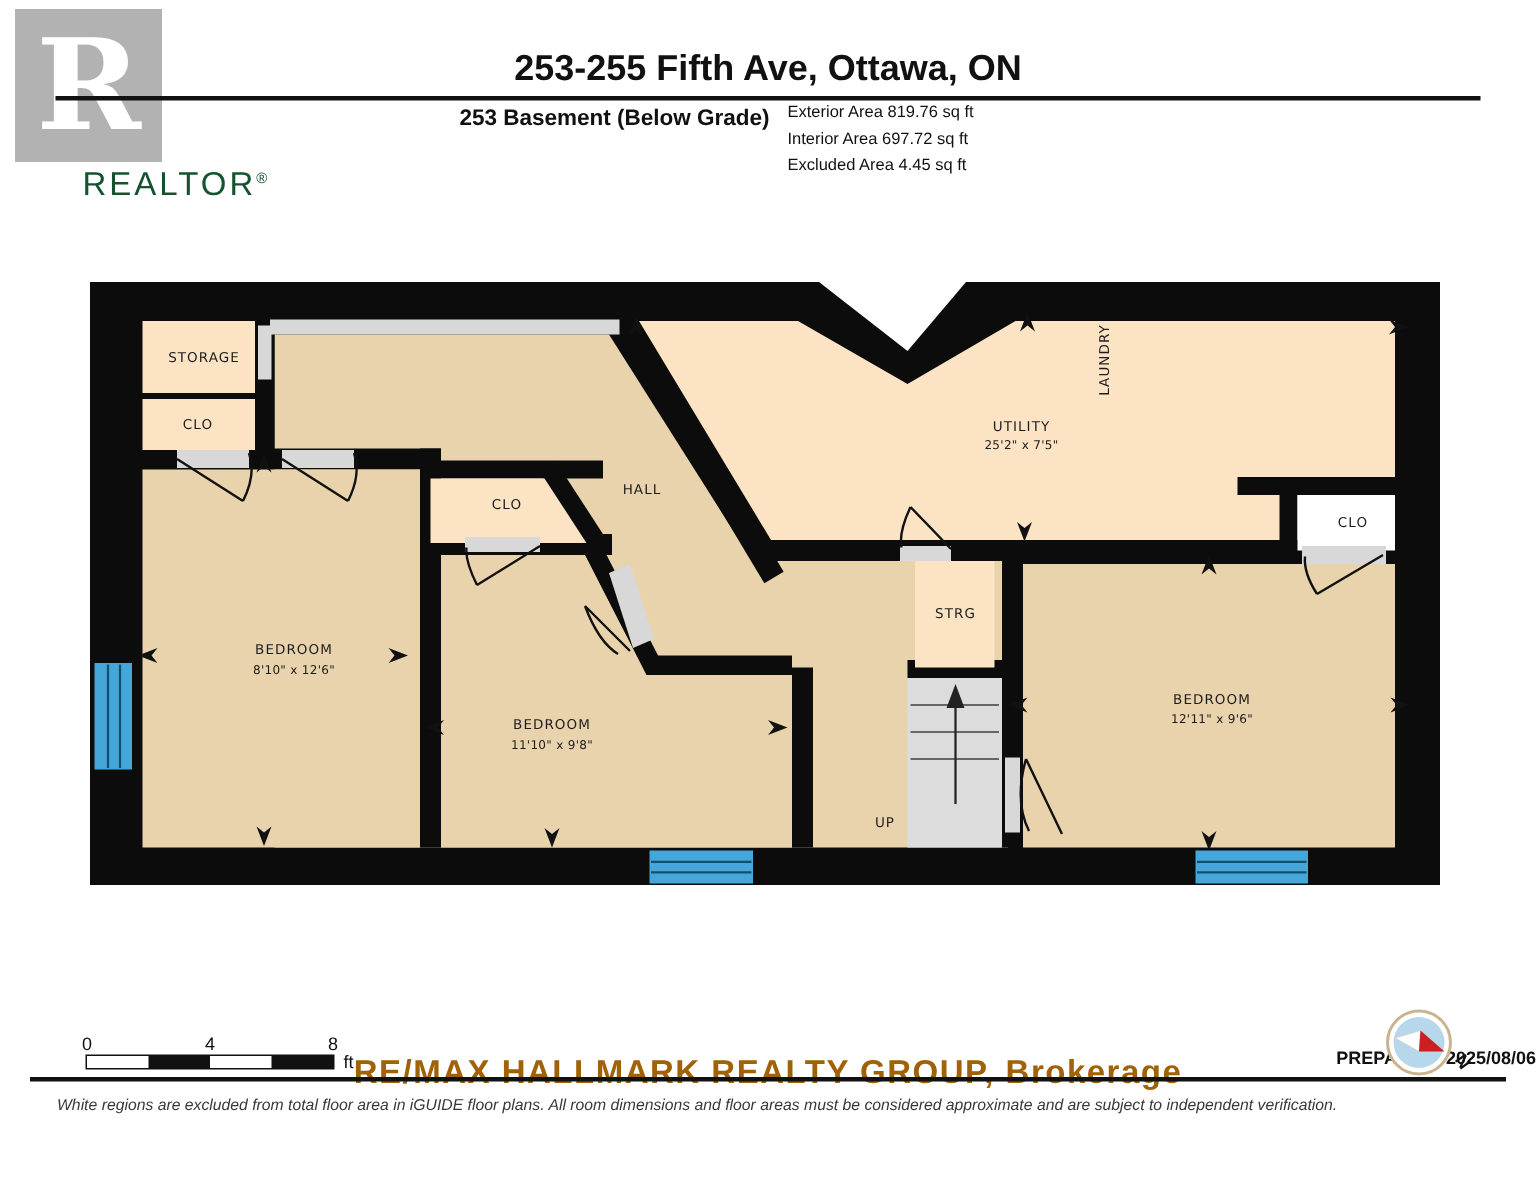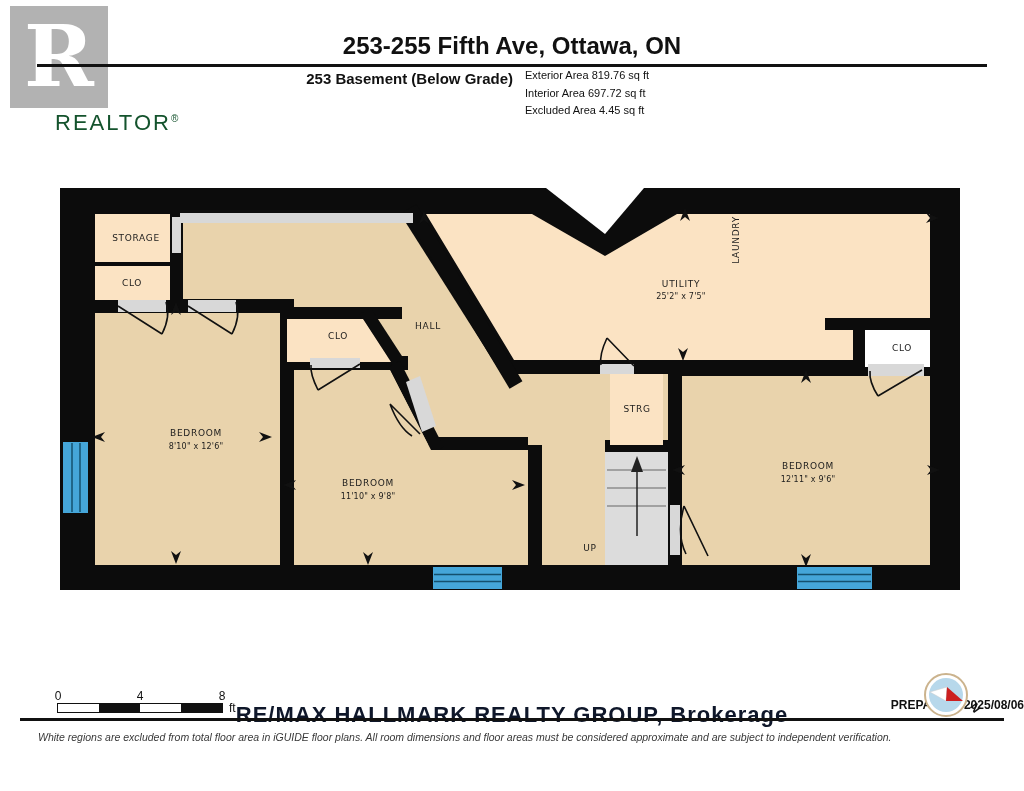--- a/index.html
+++ b/index.html
@@ -29,21 +29,21 @@
   .scalebar{left:57px;top:689px;width:200px;z-index:3;}
   .sb-nums{position:relative;height:13px;font-size:12px;color:#111;}
   .sb-nums span{position:absolute;transform:translateX(-50%);}
   .sb-bar{margin-top:1px;width:164px;height:8px;border:1px solid #111;display:flex;}
   .sb-bar i{display:block;width:41px;height:100%;}
   .sb-ft{position:absolute;left:172px;top:12px;font-size:12px;}
 
   
   .prepared{left:0;top:698px;width:1024px;text-align:right;font-size:12px;font-weight:bold;z-index:3;}
   .watermark{left:50%;transform:translateX(-50%);top:702px;font-size:22px;font-weight:bold;
-    letter-spacing:1px;color:#0f172a;white-space:nowrap;z-index:1;}
+    letter-spacing:1px;color:#a16207;white-space:nowrap;z-index:1;}
   .hline-bottom{left:20px;top:718px;width:984px;height:3px;background:#111;z-index:2;}
   .disclaimer{left:38px;top:731px;width:980px;font-size:10.5px;color:#383838;z-index:3;font-style:italic;}
 
   .compass{left:916px;top:668px;z-index:3;}
 </style>
 </head>
 <body>
 
 <div class="abs logo-box">
   <span class="logo-r">R</span>

